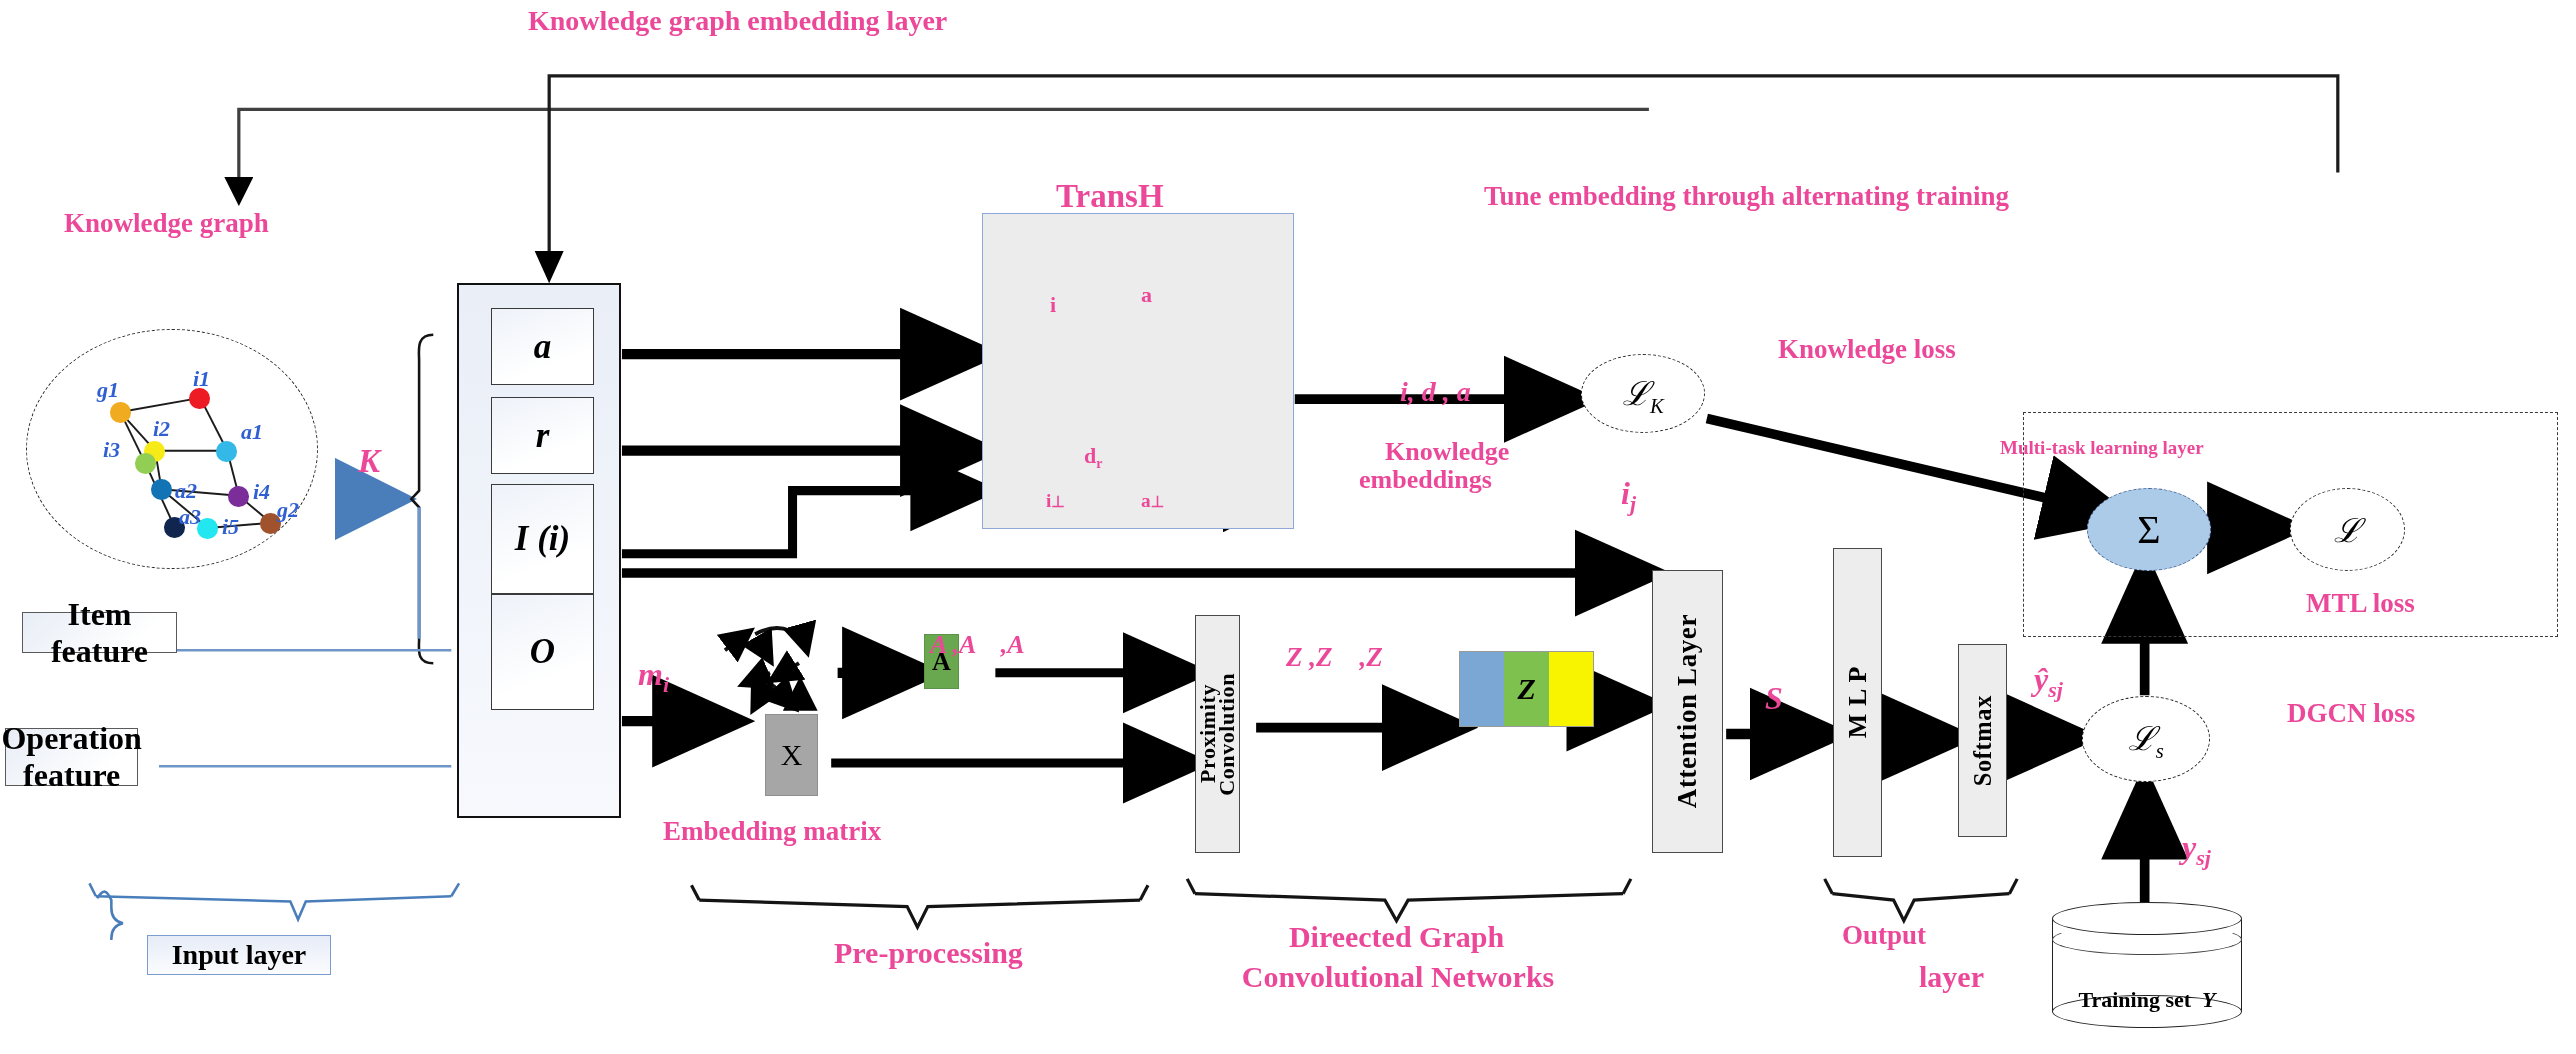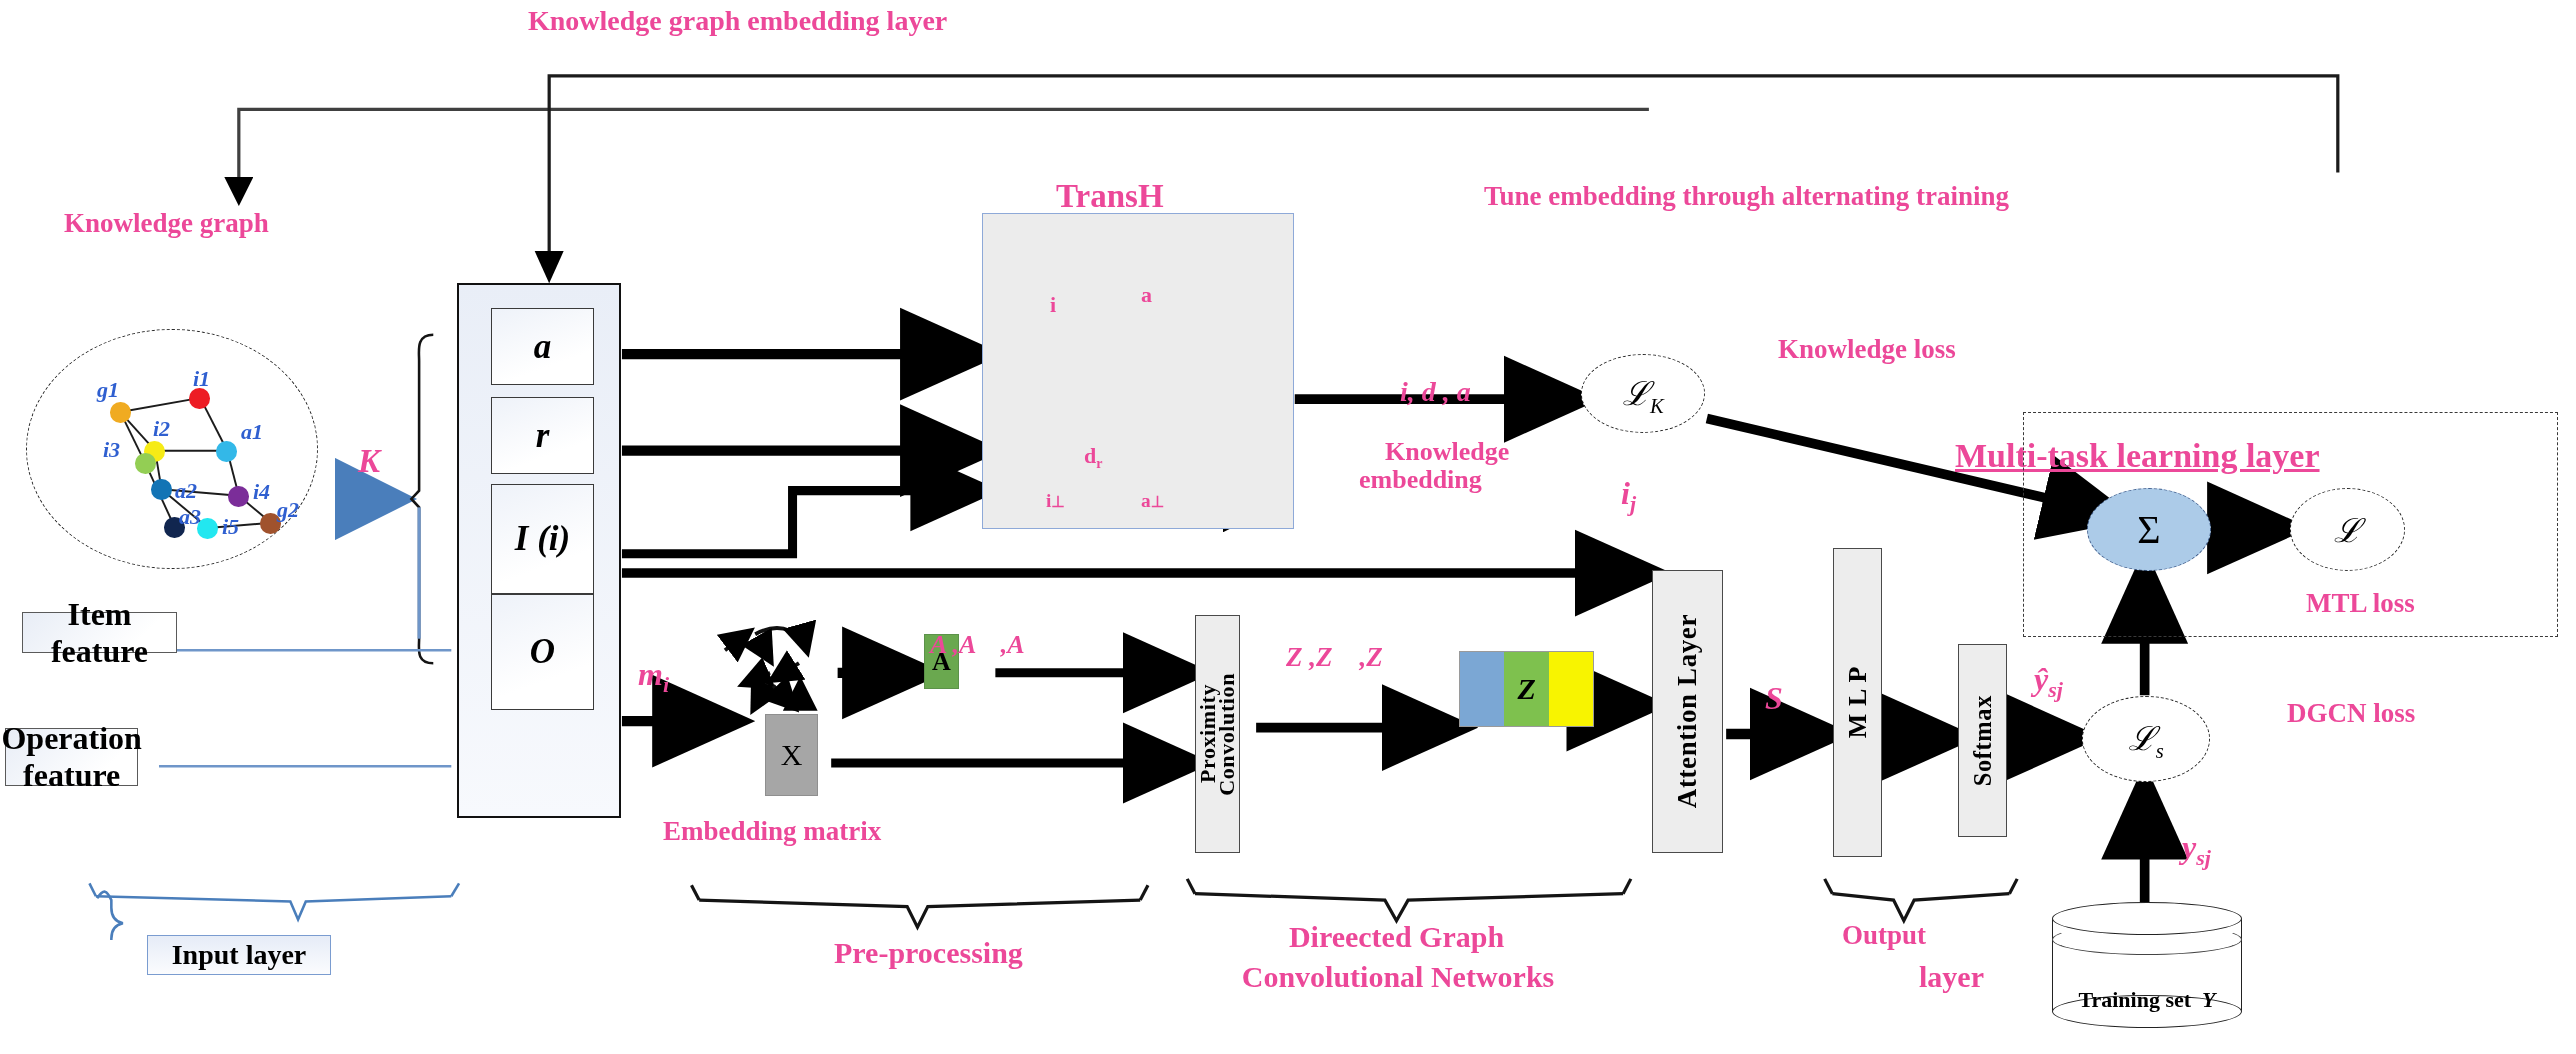--- a/index.html
+++ b/index.html
@@ -177,21 +177,21 @@
   </svg>
 
   <div class="lbl bold" style="left:528px;top:6.4px;font-size:28px;">Knowledge graph embedding layer</div>
 
   <div class="lbl bold" style="left:64px;top:209px;font-size:27px;">Knowledge graph</div>
 
   <div class="lbl bold" style="left:1484px;top:182px;font-size:27px;">Tune embedding through alternating training</div>
 
   <div class="lbl bold" style="left:1778px;top:335px;font-size:27px;">Knowledge loss</div>
 
-  <div class="lbl bold" style="left:1955px;top:438px;font-size:34px;text-decoration:underline;">Multi-task learning layer</div>
+  <div class="lbl bold" style="left:2000px;top:438px;font-size:19px;">Multi-task learning layer</div>
 
   <div class="lbl bold" style="left:2306px;top:589px;font-size:27px;">MTL loss</div>
 
   <div class="lbl bold" style="left:2287px;top:699px;font-size:27px;">DGCN loss</div>
 
   <div class="kg-circle" style="left:26px;top:329px;width:290px;height:238px;"></div>
 
   <div class="kg-node" style="left:110px;top:402px;width:20.6px;height:20.6px;background:#f0ab21;"></div>
   <div class="kg-node" style="left:189px;top:388px;width:20.6px;height:20.6px;background:#ed1c24;"></div>
   <div class="kg-node" style="left:144px;top:441px;width:20.6px;height:20.6px;background:#f6eb16;"></div>
@@ -248,21 +248,21 @@
   <div class="lbl bold" style="left:1141px;top:283px;font-size:22px;">a</div>
   <div class="lbl bold" style="left:1084px;top:444px;font-size:22px;"><span>d</span><sub style="font-size:14px;">r</sub></div>
   <div class="lbl bold" style="left:1046px;top:491px;font-size:19.3px;"><span>i</span><span style="font-size:15.5px;">⊥</span></div>
   <div class="lbl bold" style="left:1141px;top:491px;font-size:19.3px;"><span>a</span><span style="font-size:15.5px;">⊥</span></div>
 
   <div class="lbl ital" style="left:1372px;top:348px;font-size:28px;">
     <span>i, d , a</span>
   </div>
   <div class="lbl bold" style="left:1359px;top:411px;font-size:26px;">
     <span style="white-space:pre-line;">Knowledge
-embedding</span>
+embeddings</span>
   </div>
 
   <div class="loss-ell" style="left:1581px;top:354px;width:122px;height:77px;">
     <span><span>ℒ</span><sub style="font-size:20.6px;">K</sub></span>
   </div>
 
   <div class="lbl ital" style="left:1621px;top:477px;font-size:32px;"><span>i</span><sub style="font-size:22px;">j</sub></div>
 
   <div class="lbl ital" style="left:638px;top:658px;font-size:32px;"><span>m</span><sub style="font-size:22px;">i</sub></div>
 

